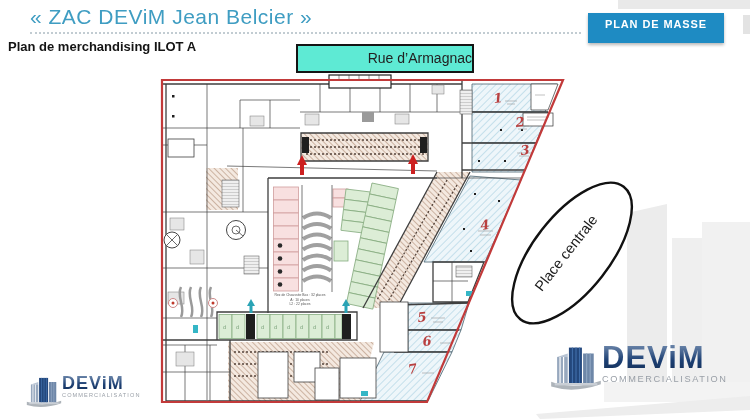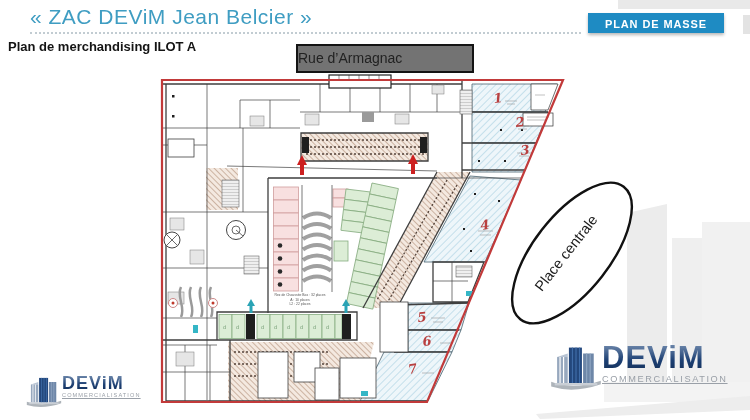--- a/index.html
+++ b/index.html
@@ -1,33 +1,33 @@
 <!DOCTYPE html>
 <html><head>
 <meta charset="utf-8">
 <style>
   html,body{margin:0;padding:0;}
   body{width:750px;height:420px;overflow:hidden;background:#fff;
        font-family:"Liberation Sans",sans-serif;position:relative;}
   .abs{position:absolute;}
   #title{left:30px;top:5px;font-size:21px;letter-spacing:.5px;color:#3f9dc2;}
   #title-dots{left:30px;top:14px;width:551px;height:18px;border-bottom:2px dotted #c2ccd2;}
-  #badge{left:588px;top:13px;width:136px;height:20px;background:#1e8bc3;color:#fff;
+  #badge{left:588px;top:13px;width:136px;height:30px;background:#1e8bc3;color:#fff;
          font-size:11px;font-weight:bold;letter-spacing:.9px;text-align:center;
          line-height:22px;box-shadow:0 2px 3px rgba(0,0,0,.28);}
   #subtitle{left:8px;top:39px;font-size:13px;font-weight:bold;color:#141414;}
   #street-sign{left:296px;top:44px;width:174px;height:25px;border:2.5px solid #141414;
-         background:#737373;text-align:left;line-height:25px;font-size:14px;color:#222;}
+         background:#5eead4;text-align:right;line-height:25px;font-size:14px;color:#222;}
   #plan-svg{left:0;top:0;}
   .logo{display:flex;align-items:flex-start;}
   .logo .txt{display:flex;flex-direction:column;}
   .brand{font-weight:bold;letter-spacing:1px;line-height:1;
          background:linear-gradient(180deg,#7a93b4 0%,#1c3f73 60%,#142f57 100%);
          -webkit-background-clip:text;background-clip:text;color:transparent;}
-  .tagline{color:#9aa0a8;line-height:1;text-decoration:underline;}
+  .tagline{color:#9aa0a8;line-height:1;}
   #logo-left{left:26px;top:374px;}
   #logo-left .brand{font-size:18px;}
   #logo-left .tagline{font-size:5.6px;letter-spacing:1.1px;margin-top:1px;}
   #logo-right{left:550px;top:342px;}
   #logo-right .brand{font-size:31px;}
   #logo-right .tagline{font-size:9.2px;letter-spacing:1.6px;margin-top:2px;}
 </style>
 </head>
 <body>
 

